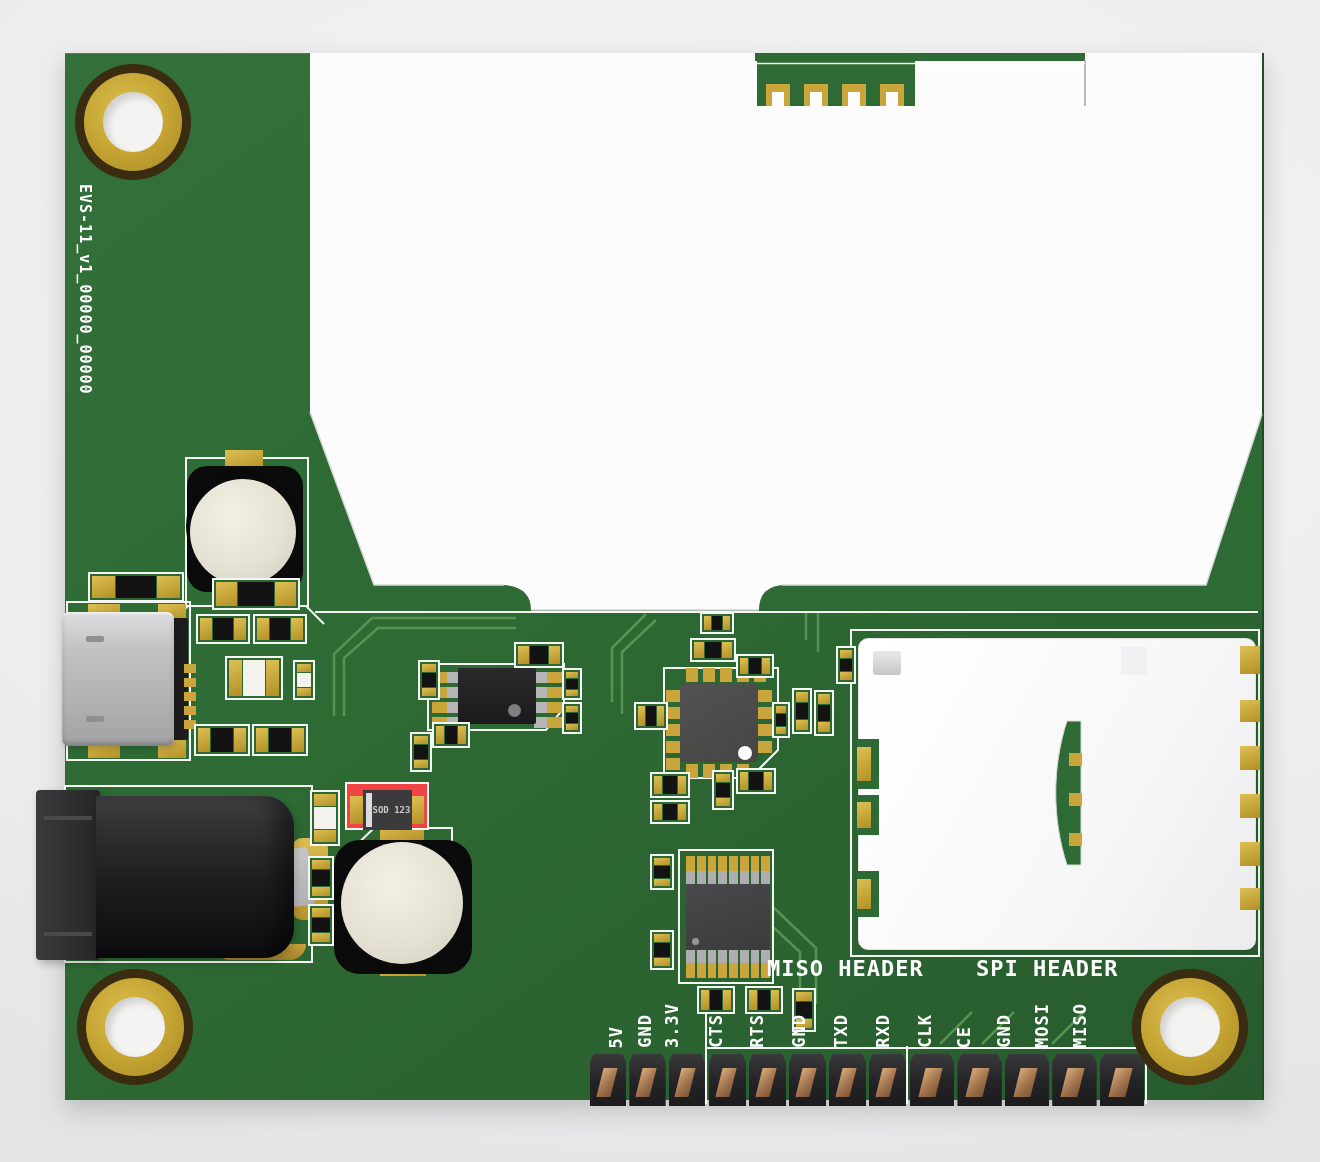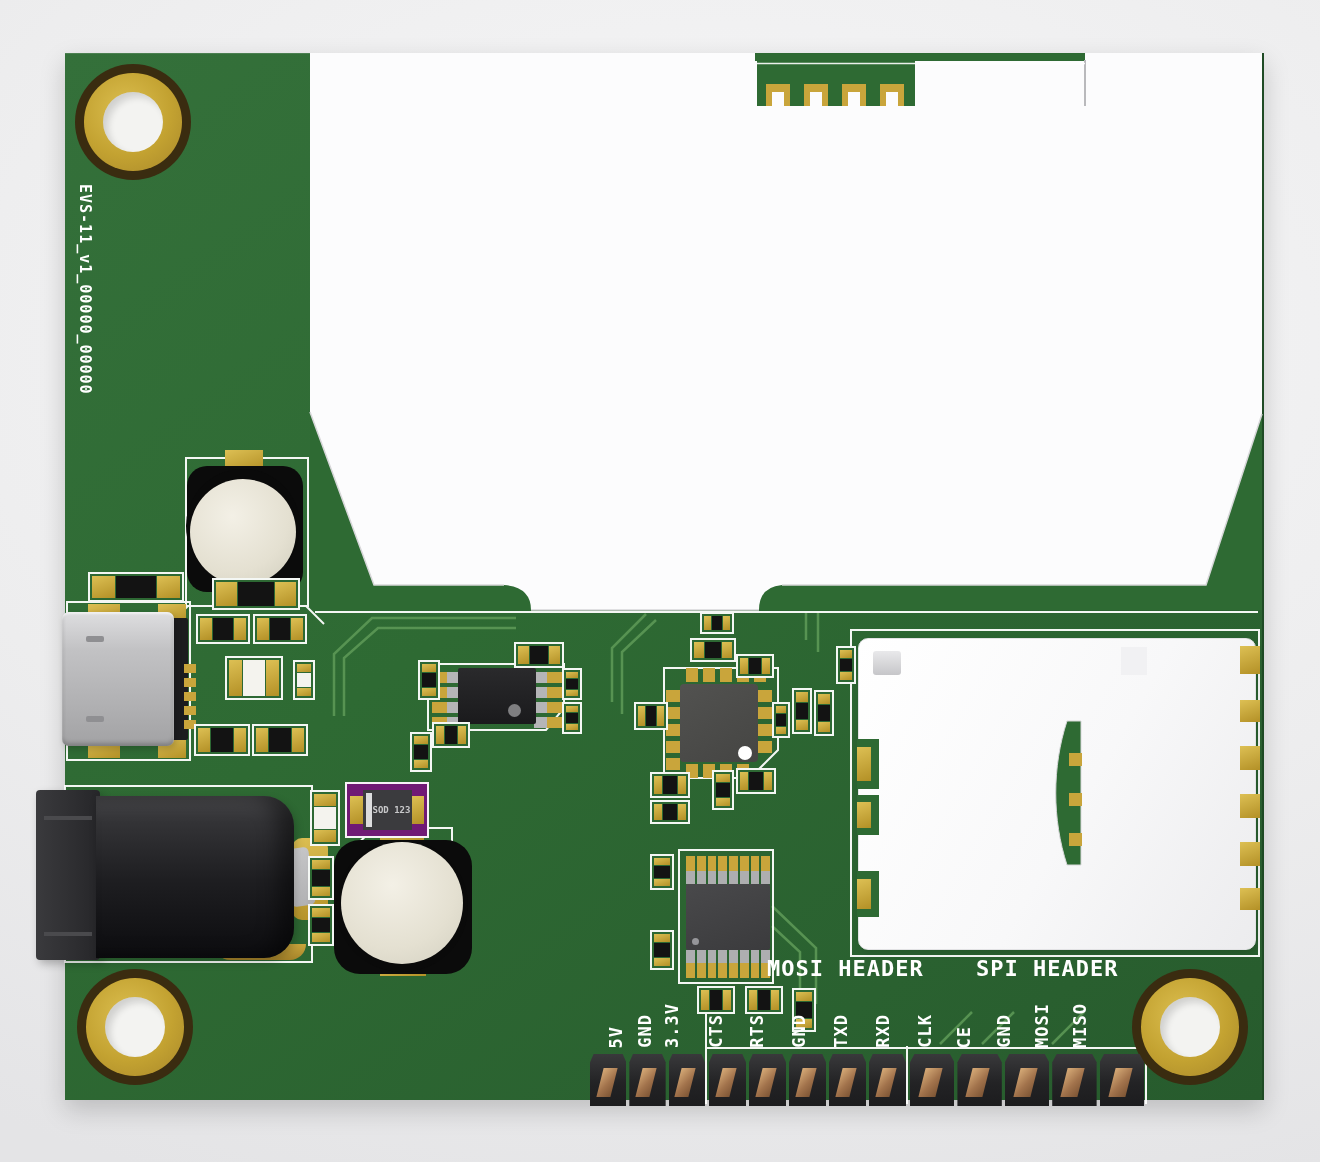--- a/index.html
+++ b/index.html
@@ -171,21 +171,21 @@
   </div>
 
   <div>
     <div class="comp" style="left:380px;top:822px;width:44px;height:20px;background:linear-gradient(160deg,#ddc054,#b39026)"></div>
     <div class="comp" style="left:380px;top:960px;width:46px;height:16px;background:linear-gradient(160deg,#ddc054,#b39026)"></div>
     <div class="comp" style="left:334px;top:840px;width:138px;height:134px;border-radius:26px;background:#0b0b0b"></div>
     <div class="comp" style="left:336px;top:840px;width:132px;height:132px;border-radius:50%;background:#0a0a0a"></div>
     <div class="comp" style="left:341px;top:842px;width:122px;height:122px;border-radius:50%;background:radial-gradient(circle at 42% 35%,#f3f0e6,#e4e0d1 60%,#d2cfc0 100%)"></div>
   </div>
 
-  <div class="comp" style="left:345px;top:782px;width:84px;height:56px;box-sizing:border-box;border:2px solid rgba(255,255,255,.95);background:#701a75;z-index:4">
+  <div class="comp" style="left:345px;top:782px;width:84px;height:48px;box-sizing:border-box;border:2px solid rgba(255,255,255,.95);background:#ef4444;z-index:4">
     <div style="position:absolute;left:3px;top:12px;width:13px;height:28px;background:linear-gradient(160deg,#ddc054,#b39026)"></div>
     <div style="position:absolute;right:3px;top:12px;width:13px;height:28px;background:linear-gradient(160deg,#ddc054,#b39026)"></div>
     <div style="position:absolute;left:16px;top:6px;width:49px;height:40px;background:#3b3b3e;display:flex;align-items:center;justify-content:center">
       <div style="position:absolute;left:3px;top:3px;width:6px;height:34px;background:#dcdcde"></div>
       <span style="color:#c8c8ca;font:600 9px/1 'DejaVu Sans Mono',monospace;margin-left:8px">SOD 123</span>
     </div>
   </div>
 
   <div>
     <div class="comp" style="left:432px;top:672px;width:28px;height:11px;background:linear-gradient(90deg,#c9a53b 55%,#b5b5b7 55%)"></div>
@@ -462,21 +462,21 @@
     <div class="hpin"></div>
   </div>
   <div class="hgroup" style="left:910px;width:234px">
     <div class="hpin"></div>
     <div class="hpin"></div>
     <div class="hpin"></div>
     <div class="hpin"></div>
     <div class="hpin"></div>
   </div>
 
-  <div class="htitle" style="left:767px;top:958px">MOSI HEADER</div>
+  <div class="htitle" style="left:767px;top:958px">MISO HEADER</div>
   <div class="htitle" style="left:976px;top:958px">SPI HEADER</div>
 
   <div class="plabel" style="left:608px">5V</div>
   <div class="plabel" style="left:637px">GND</div>
   <div class="plabel" style="left:664px">3.3V</div>
   <div class="plabel" style="left:708px">CTS</div>
   <div class="plabel" style="left:749px">RTS</div>
   <div class="plabel" style="left:791px">GND</div>
   <div class="plabel" style="left:833px">TXD</div>
   <div class="plabel" style="left:875px">RXD</div>

